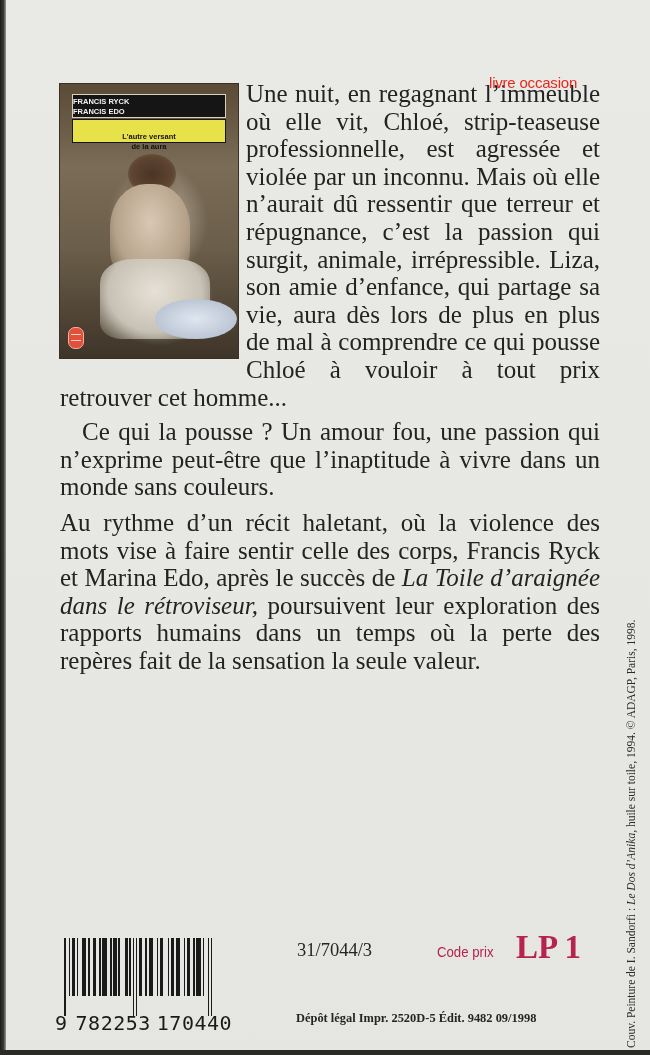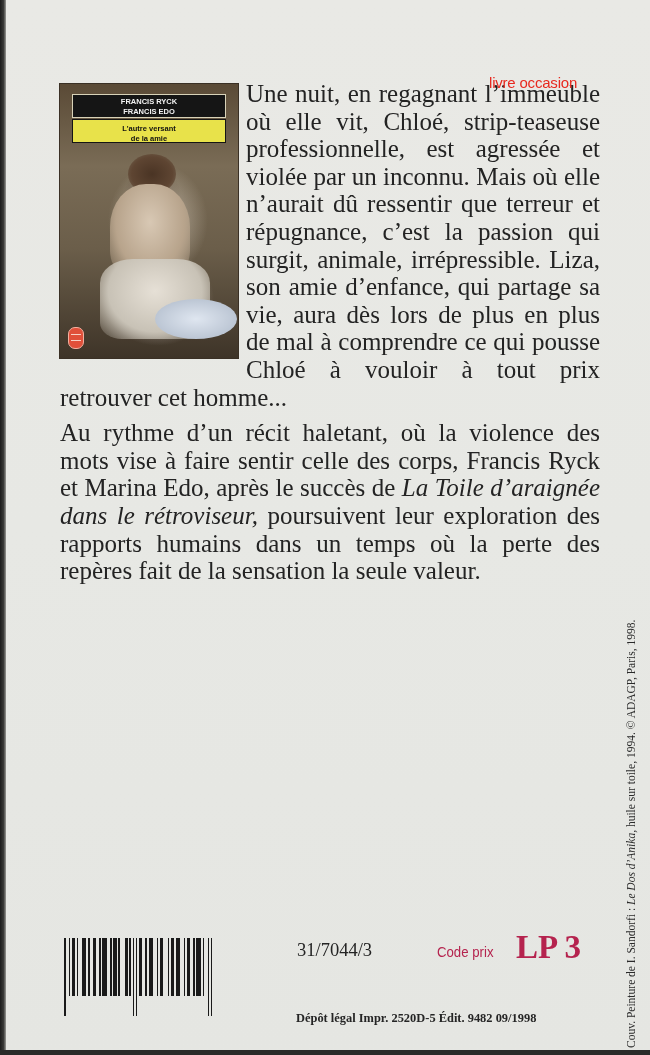--- a/index.html
+++ b/index.html
@@ -28,27 +28,27 @@
       radial-gradient(ellipse 40% 30% at 55% 50%, rgba(210,200,185,0.85) 0%, rgba(150,140,120,0) 70%),
       radial-gradient(ellipse 45% 25% at 55% 78%, rgba(220,215,210,0.9) 0%, rgba(140,130,110,0) 70%),
       radial-gradient(ellipse 20% 12% at 52% 40%, rgba(70,50,35,0.9) 0%, rgba(70,50,35,0) 80%),
       linear-gradient(180deg, #5a4a36 0%, #7a6c56 30%, #6b5e4a 60%, #3e3428 100%);
     box-shadow: 0 0 0 1px #3a3025;
   }
   .thumb .authors {
     position: absolute; left: 12px; top: 10px; width: 154px; height: 24px;
     background: #151515; border: 1px solid #d8d2b8;
     color: #f2f2f2; font-family: "Liberation Sans", sans-serif; font-weight: bold;
-    font-size: 7.5px; line-height: 10px; text-align: center; padding-top: 2px; box-sizing: border-box;
+    font-size: 7.5px; line-height: 10px; padding-top: 2px; box-sizing: border-box;
   }
   .thumb .title-box {
     position: absolute; left: 12px; top: 35px; width: 154px; height: 24px;
     background: #e8e24a; border: 1px solid #151515;
     color: #111; font-family: "Liberation Sans", sans-serif; font-weight: bold;
-    font-size: 7.5px; line-height: 10px; text-align: center; padding-top: 4px; box-sizing: border-box;
+    font-size: 7.5px; line-height: 10px; text-align: center; padding-top: 12px; box-sizing: border-box;
   }
   .thumb .figure-back {
     position: absolute; left: 50px; top: 100px; width: 80px; height: 95px;
     background: radial-gradient(ellipse at 50% 40%, #d8c8b4 0%, #b8a48c 60%, rgba(120,100,80,0) 100%);
     border-radius: 45% 45% 30% 30%;
   }
   .thumb .hair {
     position: absolute; left: 68px; top: 70px; width: 48px; height: 40px;
     background: radial-gradient(ellipse at 50% 50%, #4a3424 0%, #5e4532 60%, rgba(80,60,40,0) 100%);
     border-radius: 50%;
@@ -141,28 +141,29 @@
     <div class="hair"></div>
     <div class="figure-back"></div>
     <div class="sheet"></div>
     <div class="pillow"></div>
     <div class="authors">
       <div>FRANCIS RYCK</div>
       <div>FRANCIS EDO</div>
     </div>
     <div class="title-box">
       <div>L'autre versant</div>
-      <div>de la amie</div>
+      <div>de la aura</div>
     </div>
     <div class="lp-logo"></div>
   </div>
 
   <div class="blurb">
     <div class="float-spacer"></div>
     <p class="p1">Une nuit, en regagnant l’immeuble où elle vit, Chloé, strip-teaseuse professionnelle, est agressée et violée par un inconnu. Mais où elle n’aurait dû ressentir que terreur et répugnance, c’est la passion qui surgit, animale, irrépressible. Liza, son amie d’enfance, qui partage sa vie, aura dès lors de plus en plus de mal à comprendre ce qui pousse Chloé à vouloir à tout prix retrouver cet homme...</p>
+    <p class="p2">Ce qui la pousse ? Un amour fou, une passion qui n’exprime peut-être que l’inaptitude à vivre dans un monde sans couleurs.</p>
     <p class="p3"><span>Au rythme d’un récit haletant, où la violence des mots vise à faire sentir celle des corps, Francis Ryck et Marina Edo, après le succès de </span><em>La Toile d’araignée dans le rétroviseur,</em><span> poursuivent leur exploration des rapports humains dans un temps où la perte des repères fait de la sensation la seule valeur.</span></p>
   </div>
 
   <div class="watermark">livre occasion</div>
 
   <div class="credit"><span>Couv. Peinture de I. Sandorfi : </span><em>Le Dos d’Anika,</em><span> huile sur toile, 1994. © ADAGP, Paris, 1998.</span></div>
 
   <div class="barcode" id="barcode">
       <span class="g" style="width: 1.6px; margin-right: 3.2px;"></span>
       <span style="width: 1.6px; margin-right: 1.6px;"></span>
@@ -189,20 +190,21 @@
       <span style="width: 3.2px; margin-right: 1.6px;"></span>
       <span style="width: 4.8px; margin-right: 3.2px;"></span>
       <span style="width: 1.6px; margin-right: 1.6px;"></span>
       <span style="width: 3.2px; margin-right: 3.2px;"></span>
       <span style="width: 1.6px; margin-right: 1.6px;"></span>
       <span style="width: 4.8px; margin-right: 1.6px;"></span>
       <span style="width: 1.6px; margin-right: 3.2px;"></span>
       <span class="g" style="width: 1.6px; margin-right: 1.6px;"></span>
       <span class="g" style="width: 1.6px; margin-right: 0px;"></span>
     </div>
+  <div class="isbn-digits"><span class="first">9</span><span class="mid">782253</span><span>170440</span></div>
 
   <div class="code-num">31/7044/3</div>
   <div class="code-prix-label">Code prix</div>
-  <div class="code-prix-value">LP 3</div>
+  <div class="code-prix-value">LP 1</div>
   <div class="depot">Dépôt légal Impr. 2520D-5 Édit. 9482  09/1998</div>
 
   <div class="bottom-edge"></div>
 </div>
 
 </body></html>

